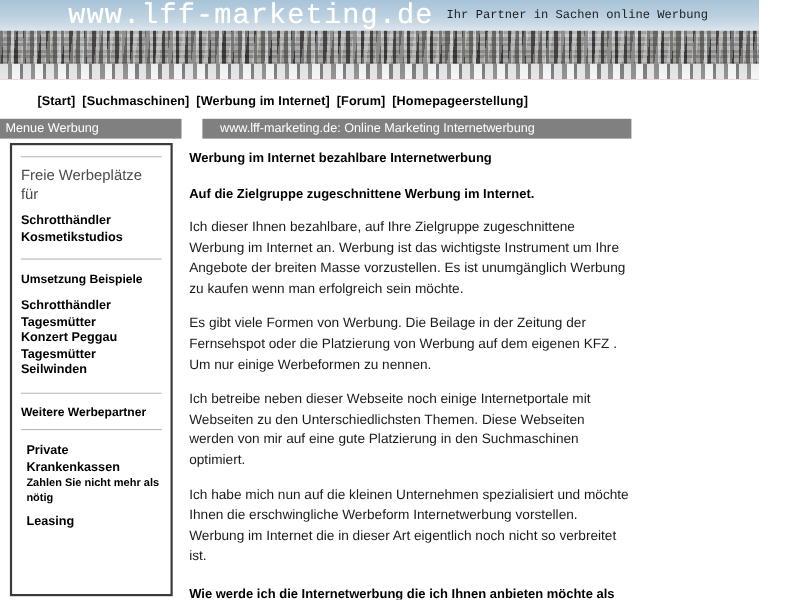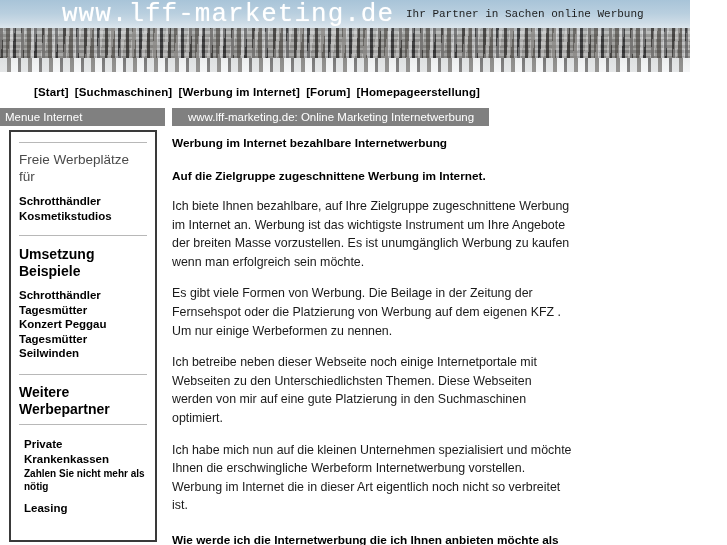--- a/index.html
+++ b/index.html
@@ -124,21 +124,21 @@
     background: #808080;
     color: #ffffff;
     font-size: 11.5px;
     line-height: 18px;
     padding-left: 5px;
     box-sizing: border-box;
     overflow: hidden;
     white-space: nowrap;
   }
   .bar-left  { left: 0px;   width: 165px; }
-  .bar-right { left: 172px; width: 317px; padding-left: 16px; }
+  .bar-right { left: 184px; width: 390px; padding-left: 16px; }
 
   
   .content {
     position: relative;
     margin-top: 4px;
     height: 420px;
   }
   .sidebar {
     position: absolute;
     left: 9px;
@@ -171,21 +171,21 @@
   }
   .sb-link {
     font-size: 11.5px;
     font-weight: bold;
     line-height: 14.5px;
     color: #000;
     text-decoration: none;
     display: block;
   }
   .sb-h2 {
-    font-size: 14px;
+    font-size: 11px;
     font-weight: bold;
     margin: 0 0 8px 0;
     line-height: 17px;
   }
   .sb-partner {
     margin-top: 12px;
     padding-left: 5px;
   }
   .sb-partner-title {
     font-size: 11.5px;
@@ -241,21 +241,21 @@
 
 <div class="navbar">
   <a href="#">[Start]</a><span class="navsep"> </span>
   <a href="#">[Suchmaschinen]</a><span class="navsep"> </span>
   <a href="#">[Werbung im Internet]</a><span class="navsep"> </span>
   <a href="#">[Forum]</a><span class="navsep"> </span>
   <a href="#">[Homepageerstellung]</a>
 </div>
 
 <div class="barrow">
-  <div class="bar bar-left">Menue Internet</div>
+  <div class="bar bar-left">Menue Werbung</div>
   <div class="bar bar-right">www.lff-marketing.de: Online Marketing Internetwerbung</div>
 </div>
 
 <div class="content">
 
   <div class="sidebar">
     <hr class="sb-rule">
 
     <div class="sb-lead">Freie Werbeplätze für</div>
 
@@ -284,21 +284,21 @@
 
     <div class="sb-partner" style="margin-top:8px;">
       <a href="#" class="sb-partner-title">Leasing</a>
 
     </div>
   </div>
 
   <div class="main">
     <h3>Werbung im Internet bezahlbare Internetwerbung</h3>
     <h4>Auf die Zielgruppe zugeschnittene Werbung im Internet.</h4>
-    <p>Ich biete Ihnen bezahlbare, auf Ihre Zielgruppe zugeschnittene Werbung im Internet an. Werbung ist das wichtigste Instrument um Ihre Angebote der breiten Masse vorzustellen. Es ist unumgänglich Werbung zu kaufen wenn man erfolgreich sein möchte.</p>
+    <p>Ich dieser Ihnen bezahlbare, auf Ihre Zielgruppe zugeschnittene Werbung im Internet an. Werbung ist das wichtigste Instrument um Ihre Angebote der breiten Masse vorzustellen. Es ist unumgänglich Werbung zu kaufen wenn man erfolgreich sein möchte.</p>
     <p>Es gibt viele Formen von Werbung. Die Beilage in der Zeitung der Fernsehspot oder die Platzierung von Werbung auf dem eigenen KFZ . Um nur einige Werbeformen zu nennen.</p>
     <p>Ich betreibe neben dieser Webseite noch einige Internetportale mit Webseiten zu den Unterschiedlichsten Themen. Diese Webseiten werden von mir auf eine gute Platzierung in den Suchmaschinen optimiert.</p>
     <p>Ich habe mich nun auf die kleinen Unternehmen spezialisiert und möchte Ihnen die erschwingliche Werbeform Internetwerbung vorstellen. Werbung im Internet die in dieser Art eigentlich noch nicht so verbreitet ist.</p>
     <h4>Wie werde ich die Internetwerbung die ich Ihnen anbieten möchte als Werbung im Internet platzieren?</h4>
 
   </div>
 
 </div>
 
 </body></html>

